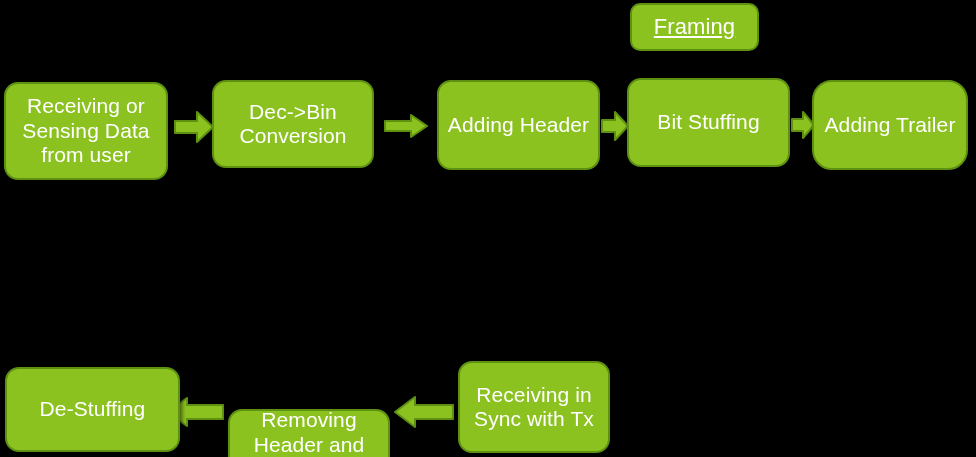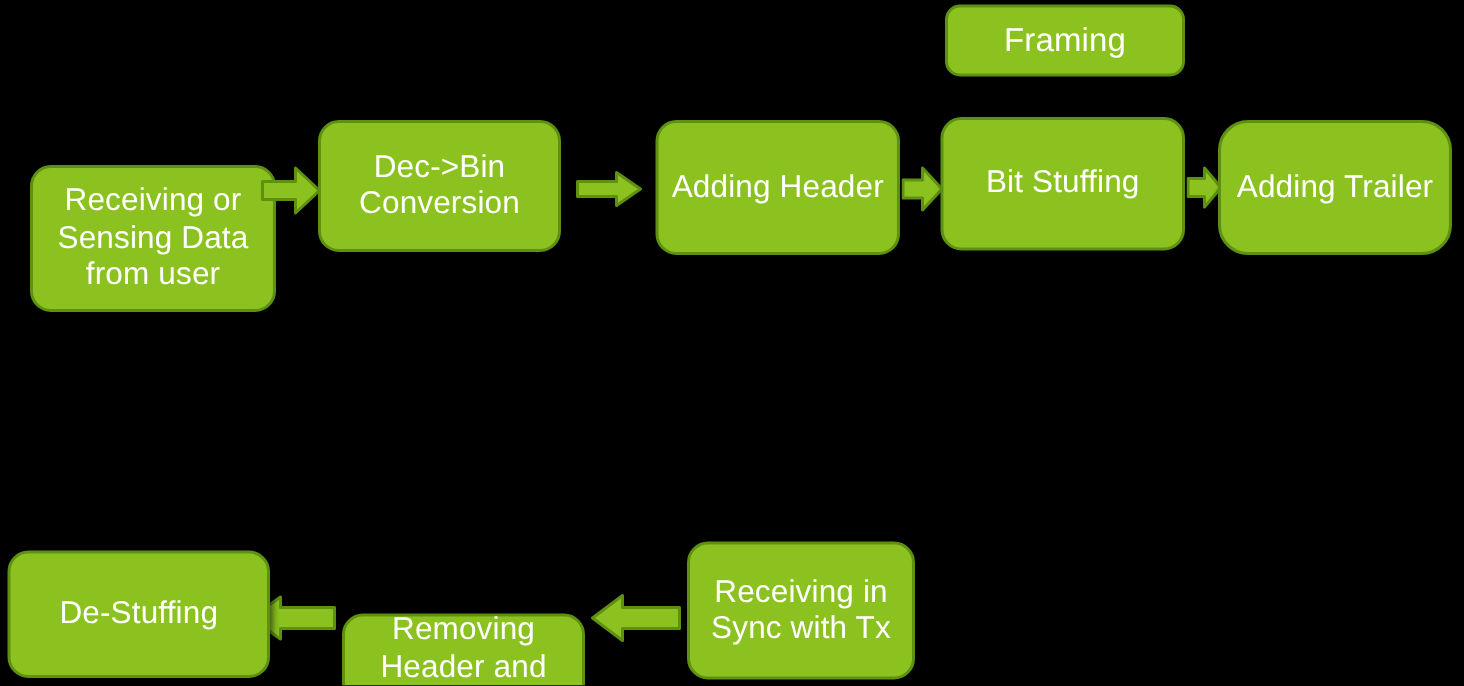--- a/index.html
+++ b/index.html
@@ -44,21 +44,21 @@
     position: absolute;
     display: block;
   }
   .arrow svg { display: block; width: 100%; height: 100%; }
 </style>
 </head>
 <body>
 
 <div id="canvas">
 
-  <div class="node" style="left:20px; top:82px; width:164px; height:98px;margin-top:28px;">
+  <div class="node" style="left:4px; top:82px; width:164px; height:98px;">
     <span class="label">Receiving or Sensing Data from user</span>
   </div>
 
   <div class="arrow" style="left:174px; top:110px; width:40px; height:34px;">
     <svg viewBox="0 0 40 34" preserveAspectRatio="none">
       <polygon points="1,11 23,11 23,2 39,17 23,32 23,23 1,23" fill="#8CC220" stroke="#5E9112" stroke-width="2" stroke-linejoin="round"></polygon>
     </svg>
   </div>
 
   <div class="node" style="left:212px; top:80px; width:162px; height:88px;">
@@ -74,21 +74,21 @@
   <div class="node" style="left:437px; top:80px; width:163px; height:90px;">
     <span class="label">Adding Header</span>
   </div>
 
   <div class="arrow" style="left:601px; top:110px; width:28px; height:32px;">
     <svg viewBox="0 0 28 32" preserveAspectRatio="none">
       <polygon points="1,10 14,10 14,2 27,16 14,30 14,22 1,22" fill="#8CC220" stroke="#5E9112" stroke-width="2" stroke-linejoin="round"></polygon>
     </svg>
   </div>
 
-  <div class="node" style="left:630px; top:3px; width:160px; height:48px; font-size:22px; border-radius:10px;">
+  <div class="node" style="left:630px; top:3px; width:129px; height:48px; font-size:22px; border-radius:10px;text-decoration:underline;">
     <span class="label">Framing</span>
   </div>
 
   <div class="node" style="left:627px; top:78px; width:163px; height:89px;">
     <span class="label">Bit Stuffing</span>
   </div>
 
   <div class="arrow" style="left:791px; top:110px; width:24px; height:30px;">
     <svg viewBox="0 0 24 30" preserveAspectRatio="none">
       <polygon points="1,9 12,9 12,2 23,15 12,28 12,21 1,21" fill="#8CC220" stroke="#5E9112" stroke-width="2" stroke-linejoin="round"></polygon>

